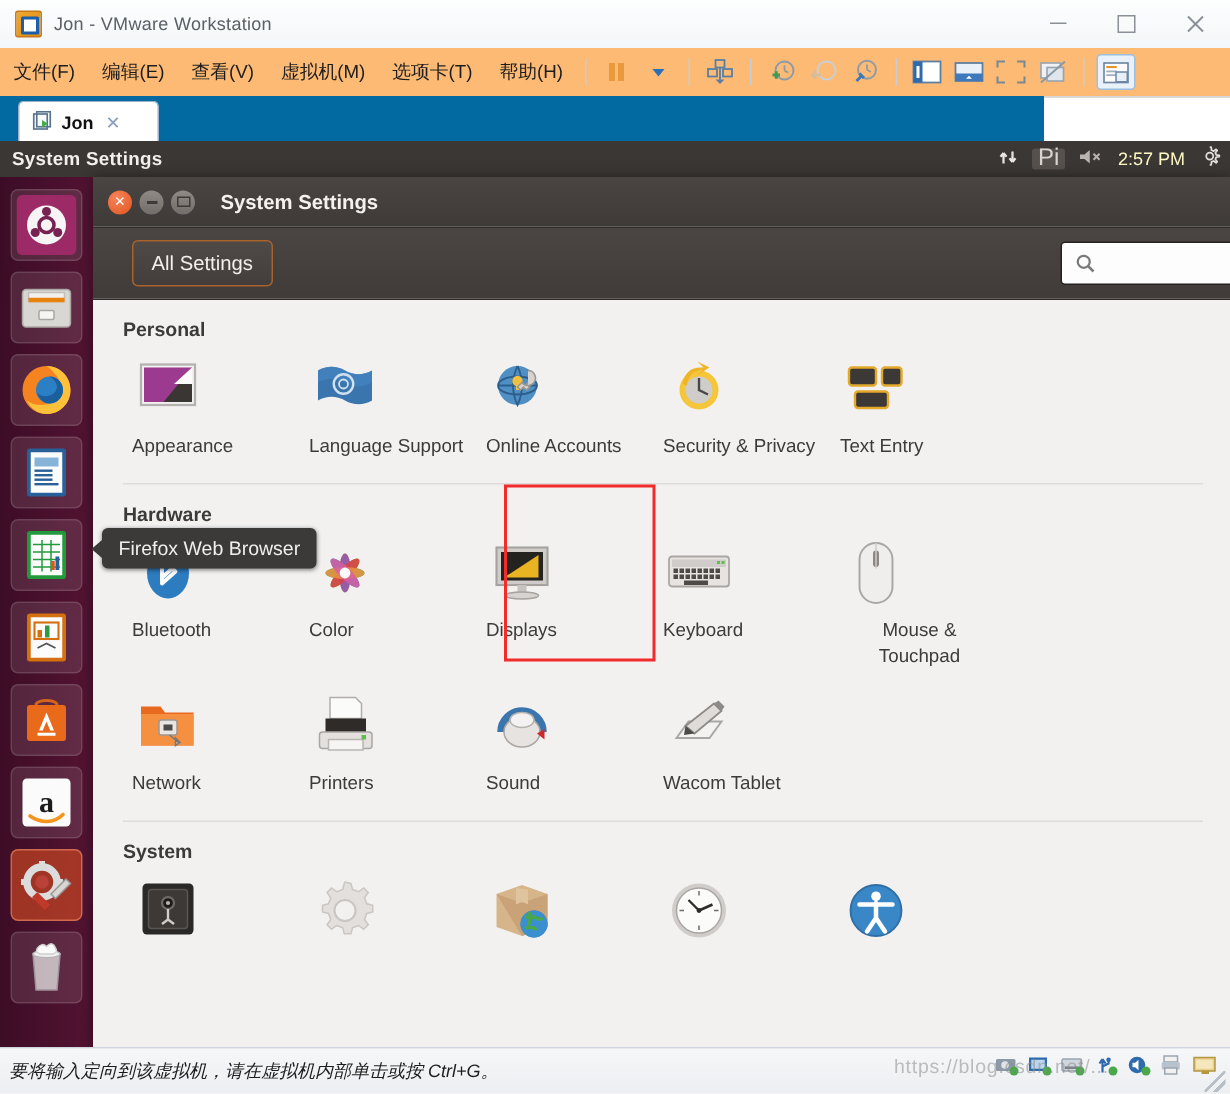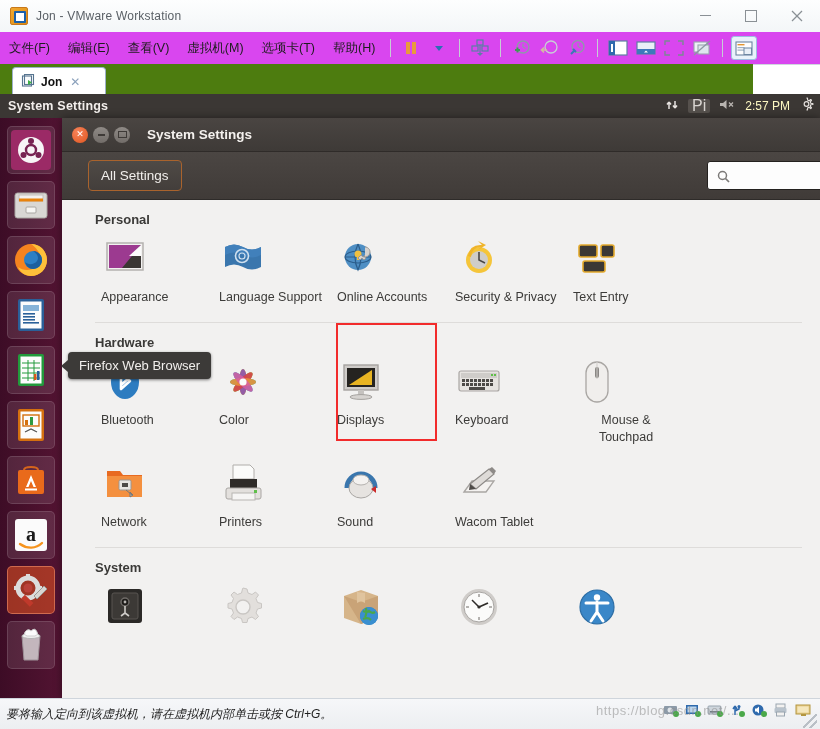--- a/index.html
+++ b/index.html
@@ -34,38 +34,38 @@
     width:46px;height:31px;display:flex;align-items:center;justify-content:center;
     font-size:13px;color:#7a7f85;
   }
   .win-ctrls .wc-min::before{content:"";display:block;width:11px;height:1px;background:#8a9095;}
   .win-ctrls .wc-max::before{content:"";display:block;width:10px;height:10px;border:1px solid #8a9095;}
   .win-ctrls .wc-close{color:#8a9095;font-size:14px;}
 
   
   .vm-menubar{
     position:absolute;left:0;top:32px;width:820px;height:32px;
-    background:#d946ef;border-bottom:1px solid #cfd6de;
+    background:#fdba74;border-bottom:1px solid #cfd6de;
     display:flex;align-items:center;
   }
   .vm-menubar .mi{
     font-size:12.5px;color:#1d1d1d;padding:0 9px;line-height:20px;white-space:nowrap;
   }
   .vm-menubar .sep{width:1px;height:18px;background:#c6cdd6;margin:0 6px;}
   .tb-ico{
     width:24px;height:22px;margin:0 2px;display:flex;align-items:center;justify-content:center;
     position:relative;
   }
   .tb-ico svg{display:block;}
   .tb-ico.boxed{border:1px solid #9cc0e0;border-radius:3px;background:#e9f2fb;}
 
   
   .vm-tabstrip{
-    position:absolute;left:0;top:64px;width:753px;height:30px;
-    background:#4d7c0f;border-bottom:3px solid #0f766e;
+    position:absolute;left:0;top:64px;width:696px;height:30px;
+    background:#0369a1;border-bottom:3px solid #0f766e;
   }
   .vm-tab{
     position:absolute;left:12px;top:3px;height:27px;min-width:76px;
     background:#ffffff;border:1px solid #9db0c9;border-bottom:none;
     border-top-left-radius:4px;border-top-right-radius:4px;
     display:flex;align-items:center;padding:0 8px;gap:5px;
   }
   .vm-tab .tab-ico{width:15px;height:15px;position:relative;flex:0 0 auto;}
   .vm-tab .tab-label{font-size:12px;color:#111;font-weight:bold;}
   .vm-tab .tab-close{font-size:12px;color:#8aa0bb;margin-left:3px;}
@@ -154,21 +154,21 @@
     position:absolute;right:-48px;top:9px;width:150px;height:27px;
     background:#fdfdfd;border:1px solid #24211f;border-radius:3px;
     display:flex;align-items:center;padding-left:9px;
   }
   .ss-search .mag{width:13px;height:13px;position:relative;}
   .ss-search input{
     border:none;outline:none;background:transparent;font-size:12px;
     margin-left:6px;width:90px;color:#333;font-family:"Liberation Sans",sans-serif;
   }
 
-  .ss-body{position:relative;height:500px;background:#f2f1f0;padding:0 0 0 13px;overflow:hidden;}
+  .ss-body{position:relative;height:500px;background:#f2f1f0;padding:0 0 0 0;overflow:hidden;}
   .section-head{
     font-size:13px;font-weight:bold;color:#3b3a38;padding:12px 0 2px 20px;
   }
   .grid{
     display:grid;grid-template-columns:repeat(5,118px);
     padding-left:22px;column-gap:0;row-gap:0;
   }
   .cell{
     width:118px;padding:6px 4px 8px 4px;box-sizing:border-box;
     display:flex;flex-direction:column;align-items:flex-start;

